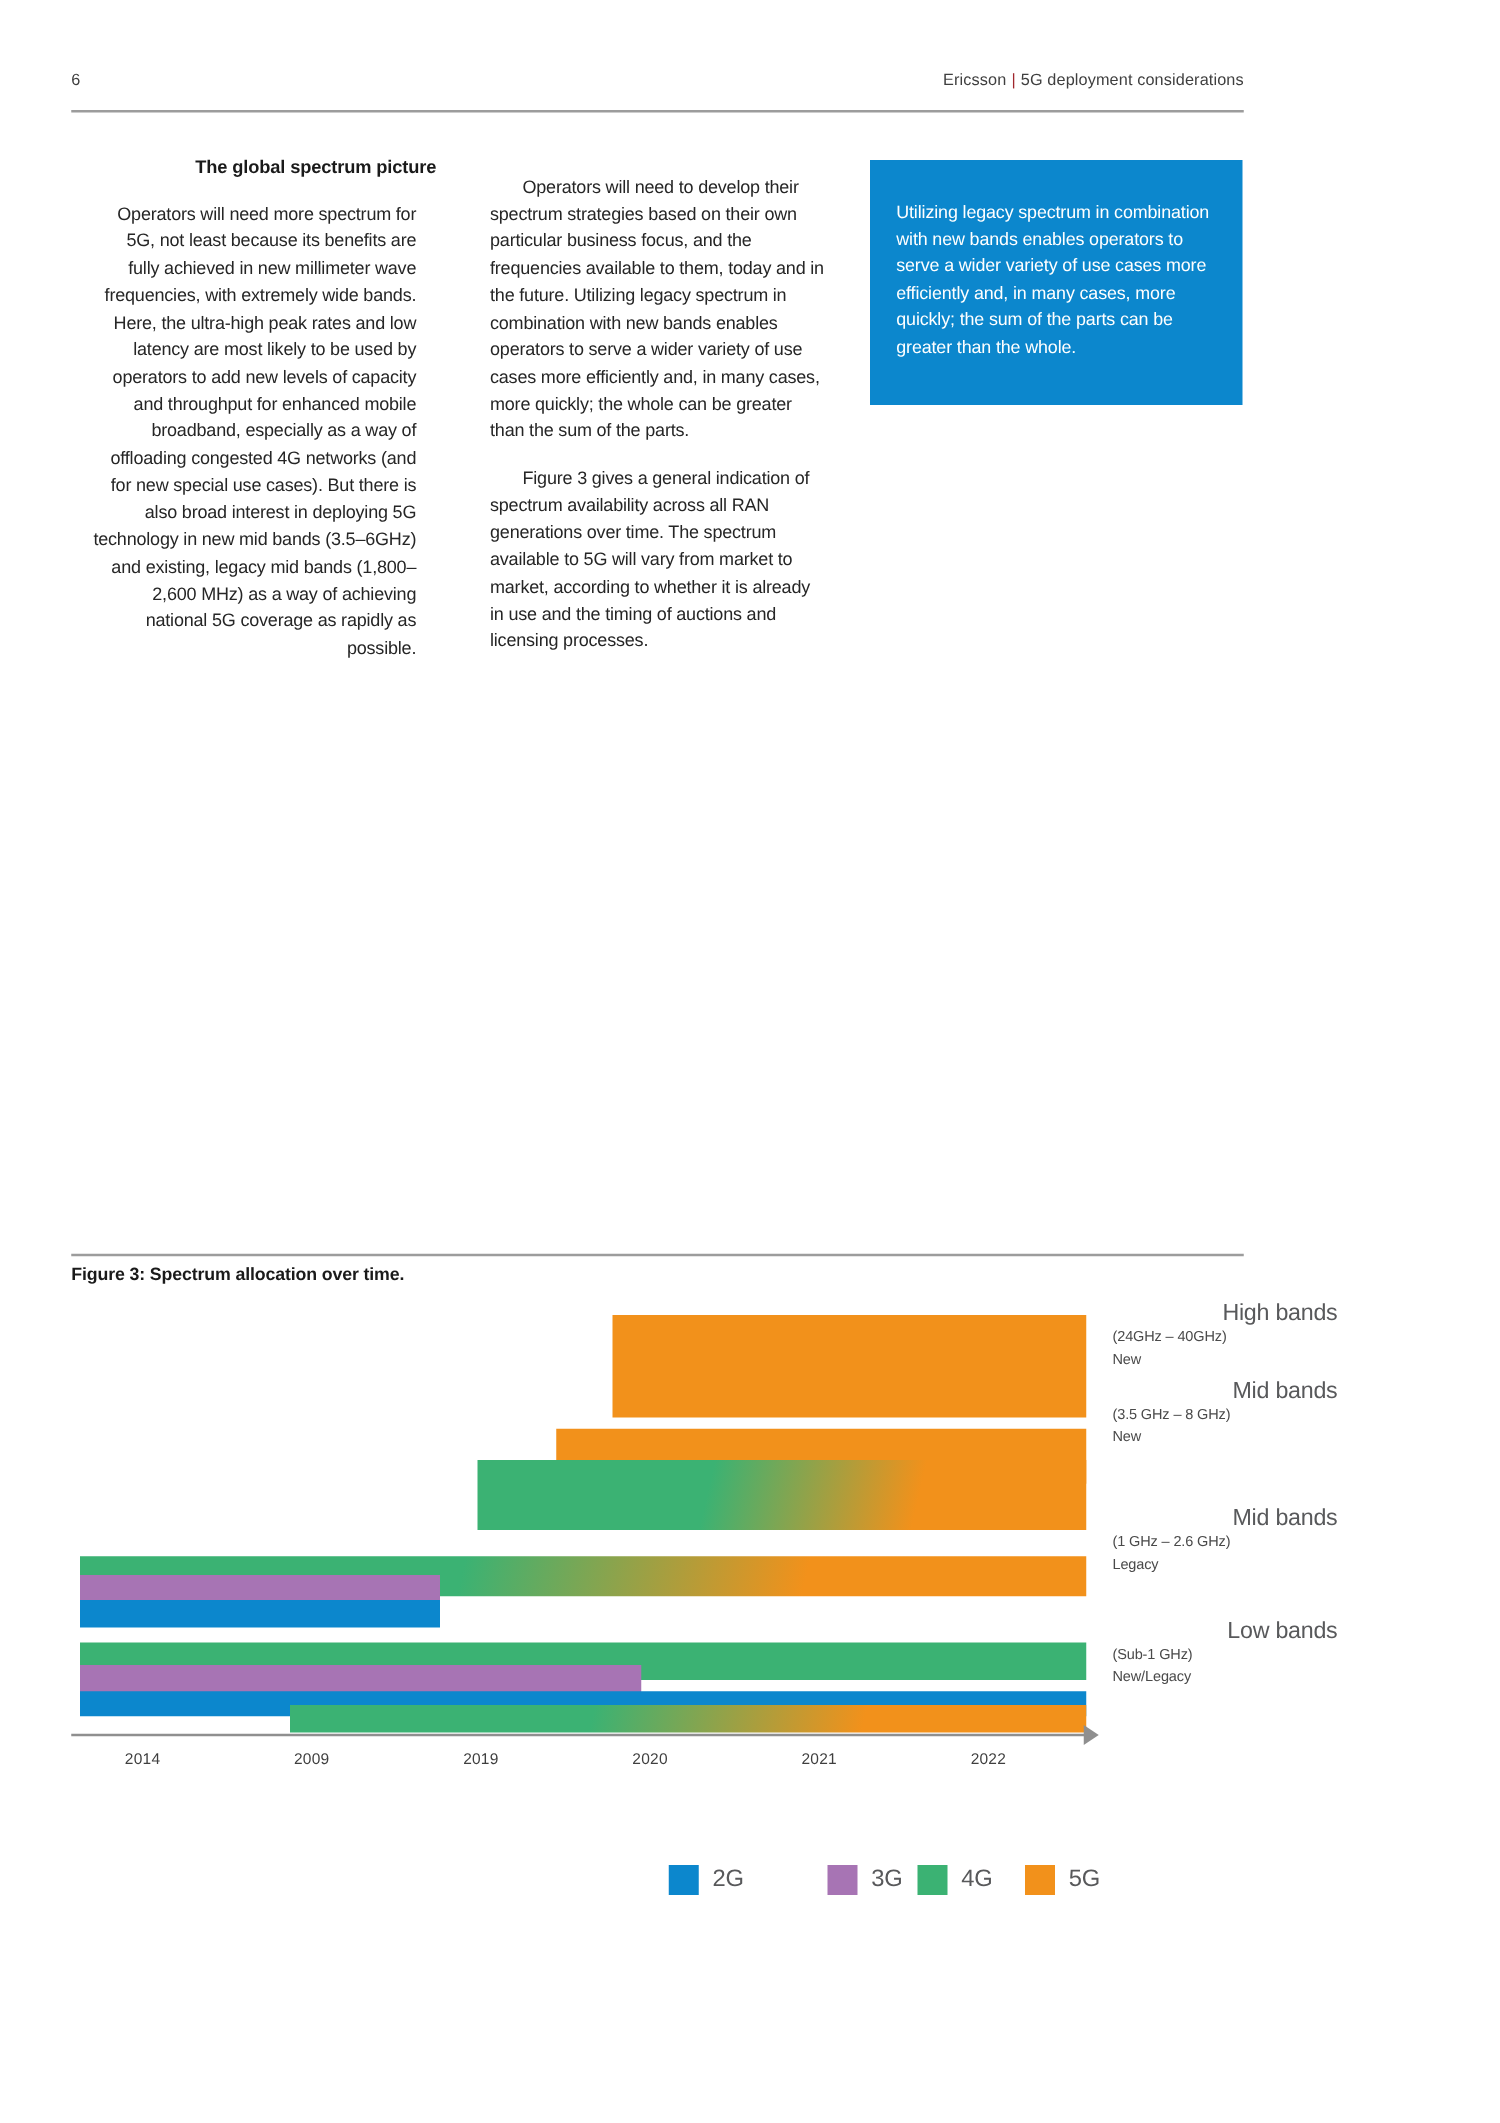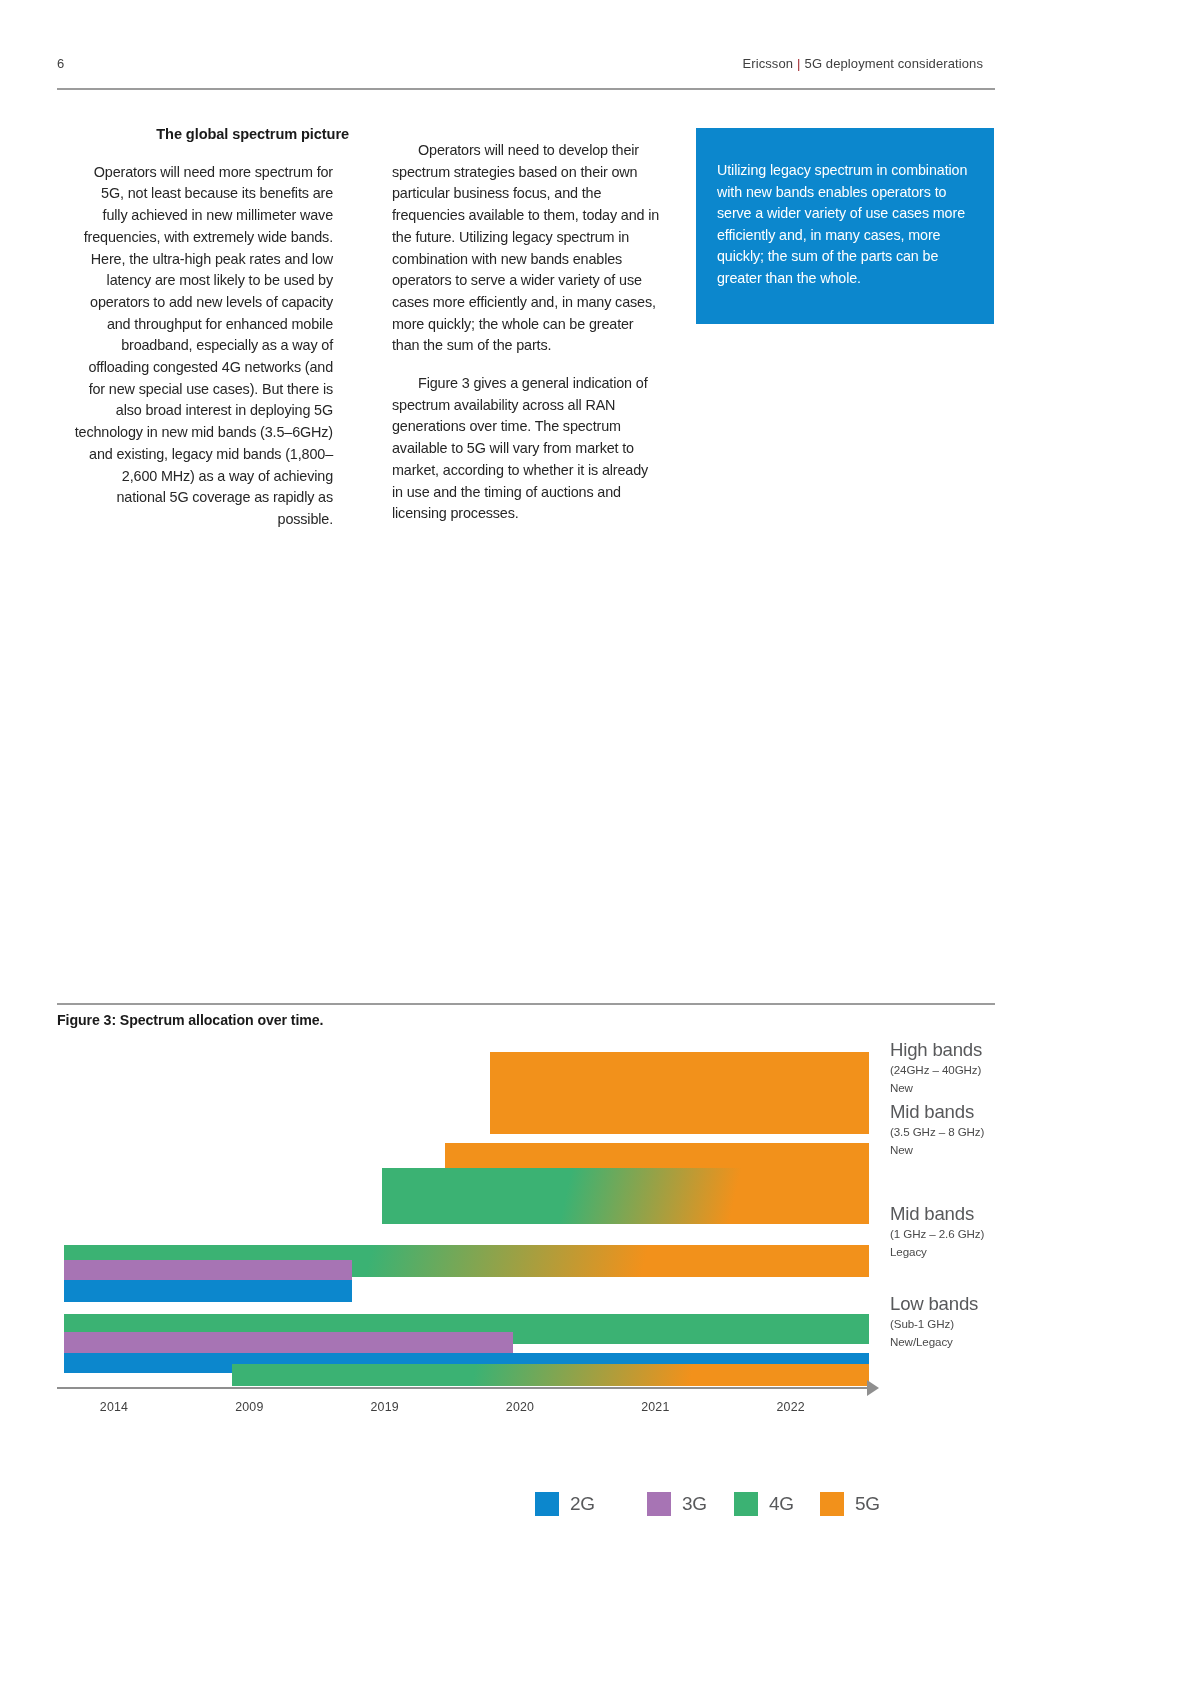--- a/index.html
+++ b/index.html
@@ -27,21 +27,21 @@
   #page-number {
     position: absolute;
     left: 0;
     top: 0;
     font-size: 13px;
     color: #3f3f3f;
     letter-spacing: .2px;
   }
   #header-title {
     position: absolute;
-    right: 12px;
+    right: 0;
     top: 0;
     font-size: 13px;
     color: #3f3f3f;
     letter-spacing: .1px;
     white-space: nowrap;
   }
   #header-title .sep {
     color: #a0272d;
     padding: 0 4px;
   }
@@ -165,20 +165,21 @@
   .band-label {
     position: absolute;
     left: 833px;
     width: 180px;
   }
   .band-label .title {
     font-size: 18.6px;
     color: #58595b;
     letter-spacing: -0.2px;
     line-height: 23px;
+    text-align: right;
   }
   .band-label .range {
     font-size: 11.6px;
     color: #4a4a4a;
     letter-spacing: -0.1px;
     line-height: 18px;
   }
   .band-label .status {
     font-size: 11.6px;
     color: #4a4a4a;
@@ -284,21 +285,21 @@
         <div class="title">Low bands</div>
         <div class="range">(Sub-1 GHz)</div>
         <div class="status">New/Legacy</div>
       </div>
     </div>
   <div id="legend">
       <div class="legend-item" style="left: 478px;">
         <span class="legend-swatch" style="background: rgb(12, 135, 205);"></span>
         <span class="legend-text">2G</span>
       </div>
-      <div class="legend-item" style="left: 590px;">
+      <div class="legend-item" style="left: 605px;">
         <span class="legend-swatch" style="background: rgb(167, 116, 180);"></span>
         <span class="legend-text">3G</span>
       </div>
       <div class="legend-item" style="left: 677px;">
         <span class="legend-swatch" style="background: rgb(59, 178, 115);"></span>
         <span class="legend-text">4G</span>
       </div>
       <div class="legend-item" style="left: 763px;">
         <span class="legend-swatch" style="background: rgb(242, 145, 27);"></span>
         <span class="legend-text">5G</span>

